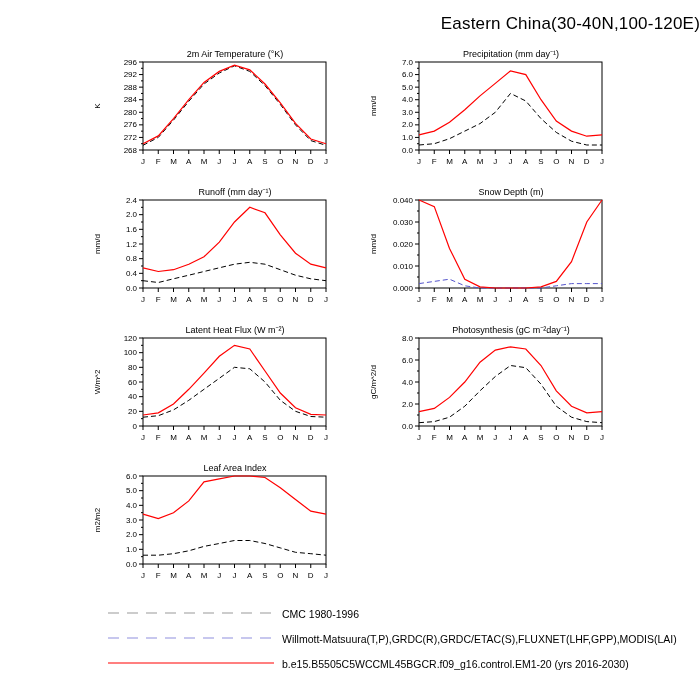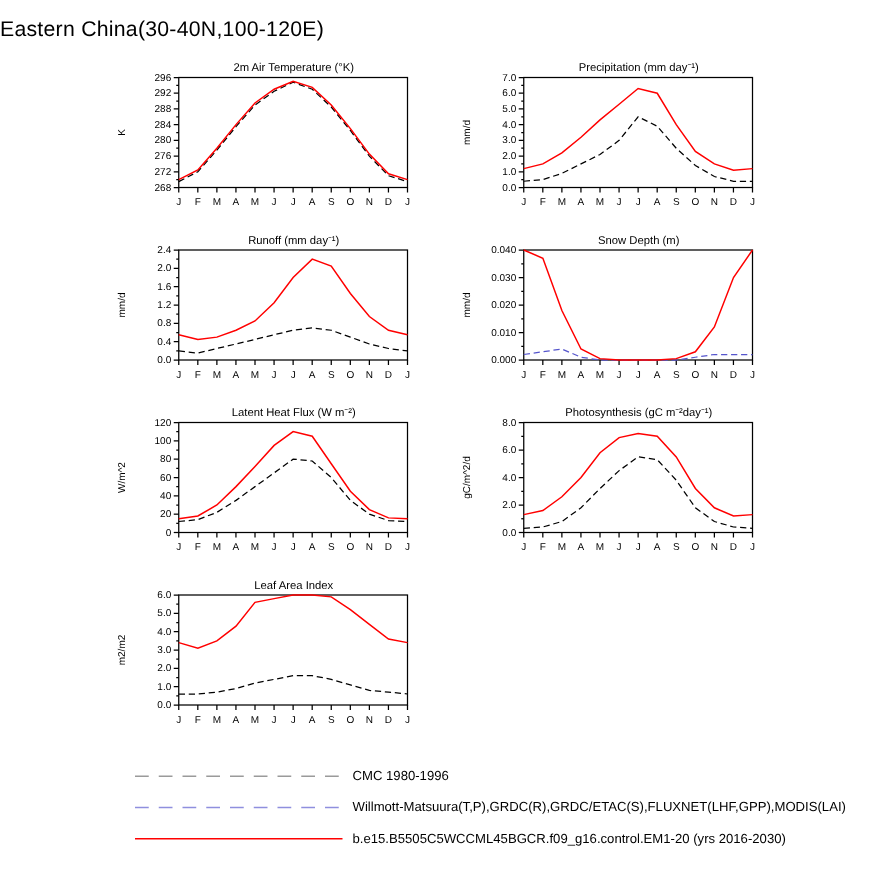--- a/index.html
+++ b/index.html
@@ -1,26 +1,26 @@
 <!DOCTYPE html>
 <html><head>
 <meta charset="utf-8">
 <style>
   html,body{margin:0;padding:0;background:#ffffff;}
   body{width:700px;height:700px;font-family:"Liberation Sans",sans-serif;color:#000;overflow:hidden;}
   .page{width:700px;height:700px;position:relative;}
-  .main-title{font-size:17px;font-weight:normal;text-align:left;margin:0;padding-top:14px;letter-spacing:0.2px;}
+  .main-title{font-size:17px;font-weight:normal;text-align:right;margin:0;padding-top:14px;letter-spacing:0.2px;}
   .grid{margin-left:88px;margin-top:14px;display:grid;grid-template-columns:250px 250px;column-gap:26px;row-gap:14px;}
   .cell{width:250px;height:124px;}
   svg text{fill:#000;}
   .ct{font-size:9px;font-family:"Liberation Sans",sans-serif;}
   .tick-label{font-size:8px;font-family:"Liberation Sans",sans-serif;}
   .axis-unit{font-size:8px;font-family:"Liberation Sans",sans-serif;}
   .legend{margin-left:106px;margin-top:22px;}
-  .legend-row{display:flex;align-items:center;height:25px;}
+  .legend-row{display:flex;align-items:flex-start;height:25px;}
   .legend-label{font-size:10.5px;margin-left:6px;white-space:nowrap;}
 </style>
 </head>
 <body>
 
 <div class="page">
 
   <h1 class="main-title">Eastern China(30-40N,100-120E)</h1>
 
   <div class="grid">

